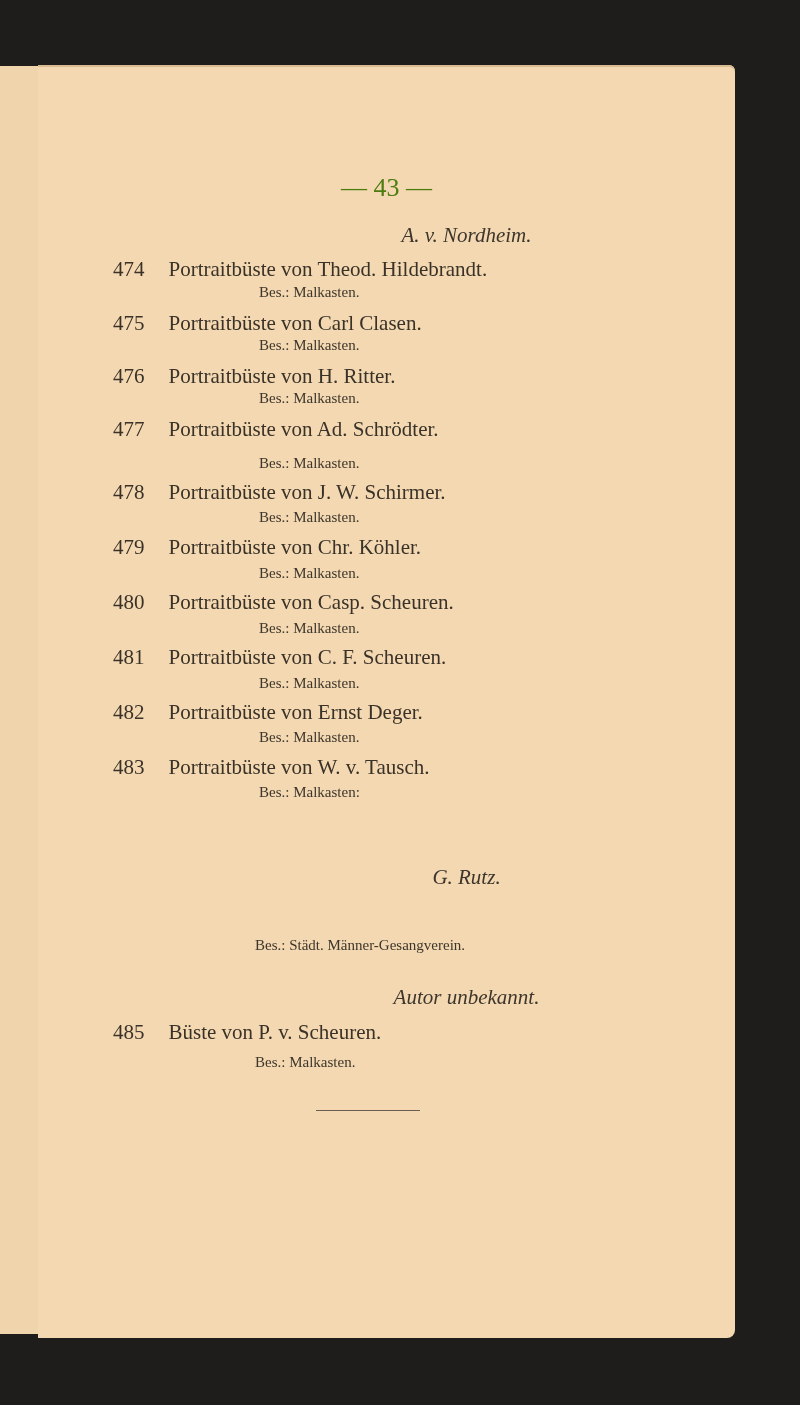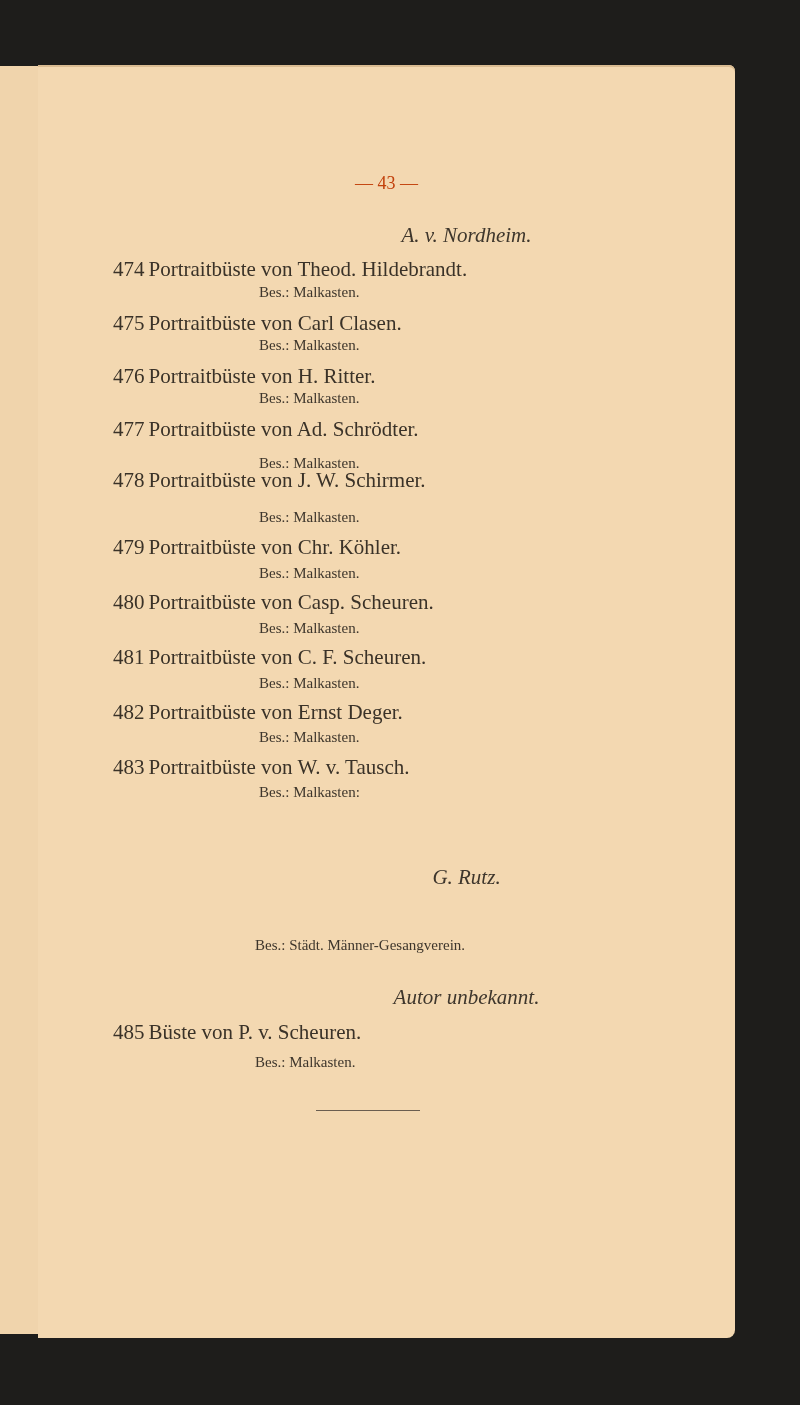--- a/index.html
+++ b/index.html
@@ -1,23 +1,23 @@
 <!DOCTYPE html>
 <html><head>
 <meta charset="utf-8">
 <style>
   html,body{margin:0;padding:0;}
   body{width:800px;height:1405px;background:#1e1d1b;position:relative;overflow:hidden;font-family:"Liberation Serif","DejaVu Serif",serif;}
   .left-page{position:absolute;left:0;top:66px;width:38px;height:1268px;background:#f0d4ac;border-right:2px solid #d8b98e;}
   .mark{position:absolute;width:3px;height:10px;background:#b02010;left:38px;}
   .page{position:absolute;left:38px;top:65px;width:697px;height:1273px;background:#f3d8b1;border-radius:0 6px 8px 0;box-shadow:inset 0 2px 0 #d9bb92;}
-  .pnum{position:absolute;top:108px;left:0;width:100%;text-align:center;font-size:18px;color:#c2410c;}
+  .pnum{position:absolute;top:108px;left:0;width:100%;text-align:center;font-size:26px;color:#4d7c0f;}
   .ed{position:absolute;left:0;width:100%;text-align:center;font-style:italic;font-size:21px;color:#3e362c;}
   .entry{position:absolute;left:75px;font-size:21px;color:#3a3228;white-space:nowrap;}
-  .entry .num{margin-right:4px;}
+  .entry .num{margin-right:24px;}
   .bes{position:absolute;font-size:15px;color:#3e362c;white-space:nowrap;margin-left:41px;}
   .rule{position:absolute;left:278px;top:1045px;width:104px;height:1px;background:#6a5e50;}
 </style>
 </head>
 <body>
 
 <div class="left-page"></div>
 <div class="mark" style="top:305px"></div>
 <div class="mark" style="top:1090px"></div>
 
@@ -31,21 +31,21 @@
 
   <div class="entry" style="top:246px"><span class="num">475</span><span>Portraitbüste von Carl Clasen.</span></div>
   <div class="bes" style="top:272px;left:180px">Bes.: Malkasten.</div>
 
   <div class="entry" style="top:299px"><span class="num">476</span><span>Portraitbüste von H. Ritter.</span></div>
   <div class="bes" style="top:325px;left:180px">Bes.: Malkasten.</div>
 
   <div class="entry" style="top:352px"><span class="num">477</span><span>Portraitbüste von Ad. Schrödter.</span></div>
   <div class="bes" style="top:390px;left:180px">Bes.: Malkasten.</div>
 
-  <div class="entry" style="top:403px"><span class="num">478</span><span>Portraitbüste von J. W. Schirmer.</span></div>
+  <div class="entry" style="top:415px"><span class="num">478</span><span>Portraitbüste von J. W. Schirmer.</span></div>
   <div class="bes" style="top:444px;left:180px">Bes.: Malkasten.</div>
 
   <div class="entry" style="top:470px"><span class="num">479</span><span>Portraitbüste von Chr. Köhler.</span></div>
   <div class="bes" style="top:500px;left:180px">Bes.: Malkasten.</div>
 
   <div class="entry" style="top:525px"><span class="num">480</span><span>Portraitbüste von Casp. Scheuren.</span></div>
   <div class="bes" style="top:555px;left:180px">Bes.: Malkasten.</div>
 
   <div class="entry" style="top:580px"><span class="num">481</span><span>Portraitbüste von C. F. Scheuren.</span></div>
   <div class="bes" style="top:610px;left:180px">Bes.: Malkasten.</div>

